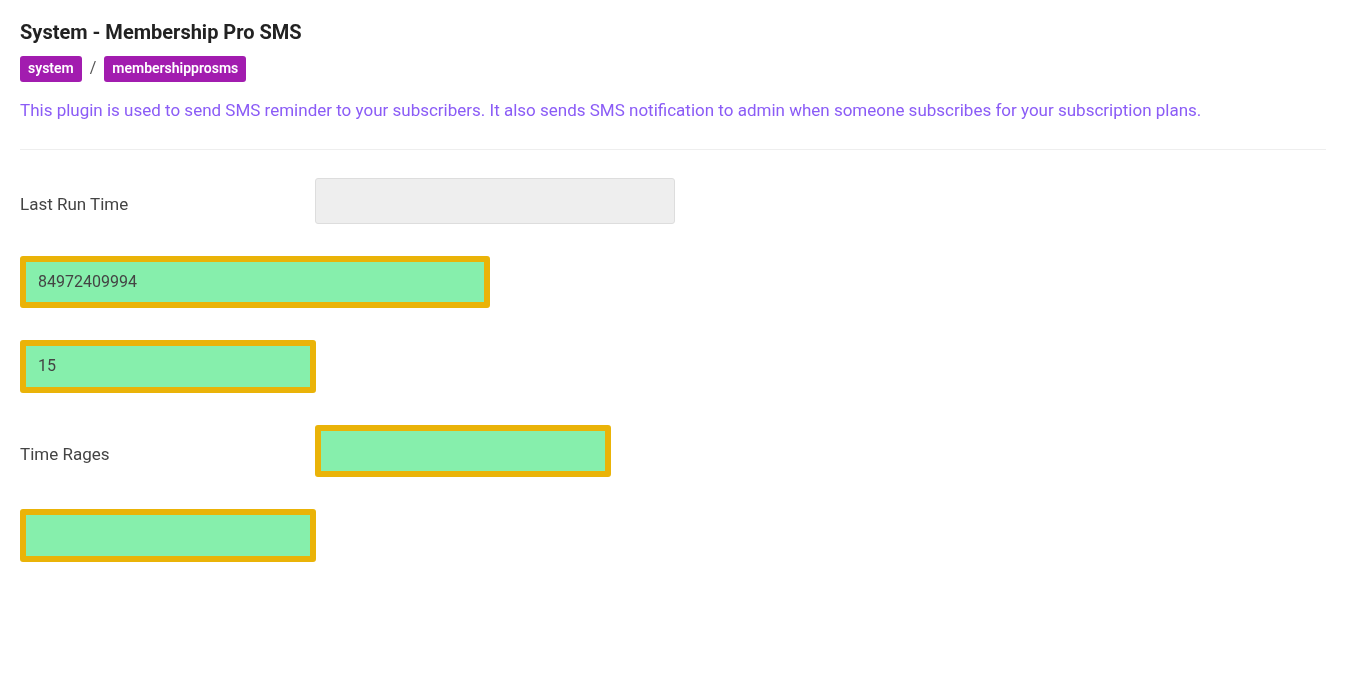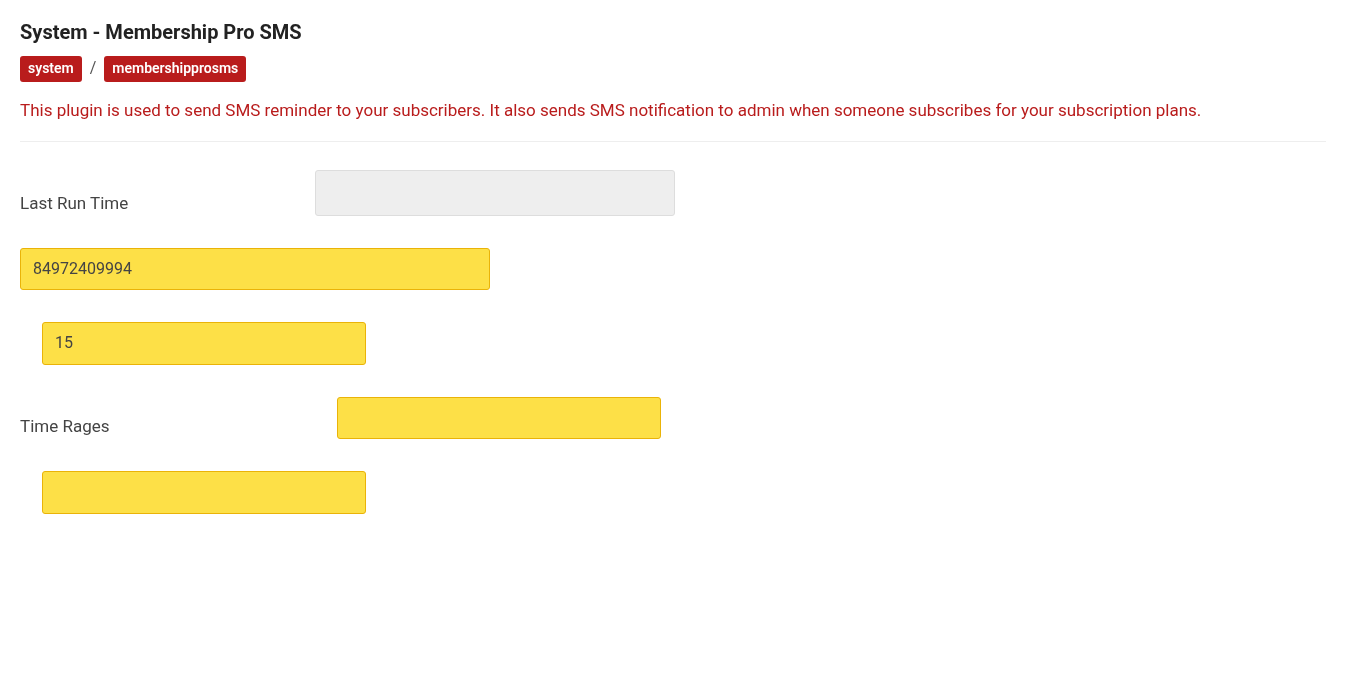--- a/index.html
+++ b/index.html
@@ -17,81 +17,80 @@
       font-size: 20px;
       font-weight: bold;
       color: #222;
       margin-bottom: 12px;
     }
     .breadcrumb {
       margin-bottom: 16px;
     }
     .badge {
       display: inline-block;
-      background-color: #b91c1c;
+      background-color: #a21caf;
       color: #fff;
       padding: 3px 8px;
       border-radius: 3px;
       font-size: 14px;
       font-weight: 600;
       line-height: 1.4;
     }
     .breadcrumb-separator {
       display: inline-block;
       color: #555;
       margin: 0 4px;
       font-size: 16px;
     }
     .description {
       font-size: 17px;
-      color: #b91c1c;
+      color: #8b5cf6;
       line-height: 1.5;
-      margin-bottom: 18px;
+      margin-bottom: 26px;
       max-width: 1300px;
     }
     .divider {
       border: none;
       border-top: 1px solid #eee;
       margin-bottom: 28px;
     }
     .form-row {
       display: flex;
-      align-items: flex-end;
+      align-items: center;
       margin-bottom: 32px;
     }
     .form-label {
       width: 295px;
       font-size: 17px;
       color: #444;
       line-height: 1.5;
       padding-top: 8px;
       padding-right: 16px;
     }
     .form-control {
       font-size: 16px;
       color: #444;
-      background: #fde047;
-      border: 1px solid #eab308;
+      background: #86efac;
+      border: 6px solid #eab308;
       border-radius: 3px;
       padding: 9px 12px;
       line-height: 1.4;
       font-family: inherit;
     }
     .form-control.readonly {
       background: #eeeeee;
       border: 1px solid #ddd;
       width: 360px;
       height: 46px;
     }
     .form-control.wide {
       width: 470px;
     }
     .form-control.normal {
-      width: 324px;
-      margin-left: 22px;
+      width: 296px;
     }
   </style>
 </head>
 <body>
 
 <h1 class="page-title">System - Membership Pro SMS</h1>
 
 <div class="breadcrumb">
   <span class="badge">system</span>
   <span class="breadcrumb-separator">/</span>

